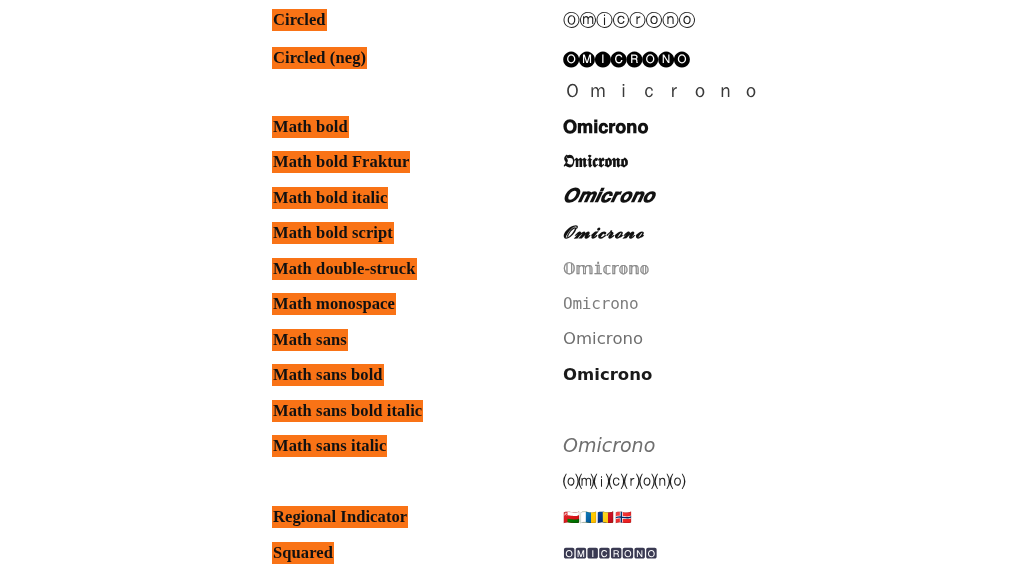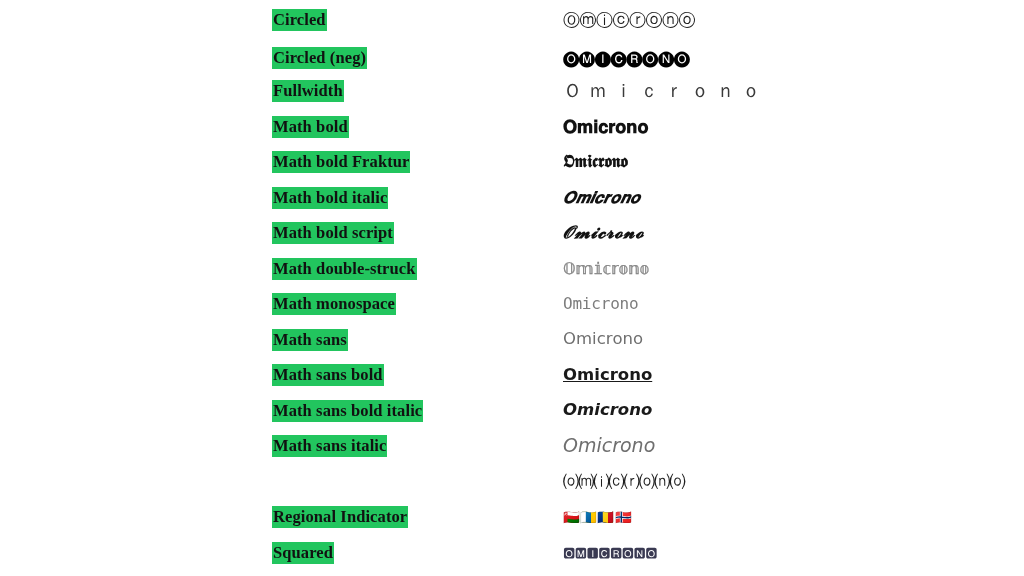--- a/index.html
+++ b/index.html
@@ -39,21 +39,21 @@
     height: 35.5px;
     display: flex;
     align-items: center;
   }
 
   .label-text {
     font-family: "Liberation Serif", serif;
     font-weight: bold;
     font-size: 16.5px;
     color: #111111;
-    background: #22c55e;
+    background: #f97316;
     line-height: 1.32;
     letter-spacing: 0.1px;
     white-space: nowrap;
     padding: 0 1px;
   }
 
   .value-cell {
     position: absolute;
     left: 563px;
     top: 0;
@@ -103,24 +103,24 @@
     font-family: "DejaVu Serif", serif;
     font-weight: bold;
     font-size: 17.5px;
     color: #121212;
     letter-spacing: -0.2px;
     transform: scaleX(0.97);
     transform-origin: left center;
   }
 
   .v-bold-italic {
-    font-family: Liberation Serif, serif;
+    font-family: Liberation Mono, monospace;
     font-weight: bold;
     font-style: italic;
-    font-size: 16px;
+    font-size: 19px;
     color: #121212;
   }
 
   .v-script {
     font-family: "DejaVu Serif", serif;
     font-weight: bold;
     font-style: italic;
     font-size: 17.5px;
     color: #121212;
     letter-spacing: 0.6px;
@@ -204,23 +204,20 @@
     </div>
     <div class="row" style="top: 40px;">
       <div class="label-cell">
         <span class="label-text">Circled (neg)</span>
       </div>
       <div class="value-cell">
         <span class="value-text v-circled-neg" style="color: rgb(0, 0, 0);">🅞🅜🅘🅒🅡🅞🅝🅞</span>
       </div>
     </div>
     <div class="row" style="top: 73.5px;">
-      <div class="label-cell">
-        <span class="label-text">Fullwidth</span>
-      </div>
       <div class="value-cell">
         <span class="value-text v-fullwidth" style="color: rgb(58, 58, 58);">Ｏｍｉｃｒｏｎｏ</span>
       </div>
     </div>
     <div class="row" style="top: 109px;">
       <div class="label-cell">
         <span class="label-text">Math bold</span>
       </div>
       <div class="value-cell">
         <span class="value-text v-math-bold" style="color: rgb(18, 18, 18);">𝐎𝐦𝐢𝐜𝐫𝐨𝐧𝐨</span>
@@ -272,30 +269,27 @@
       </div>
       <div class="value-cell">
         <span class="value-text v-sans" style="color: rgb(111, 111, 111);">𝖮𝗆𝗂𝖼𝗋𝗈𝗇𝗈</span>
       </div>
     </div>
     <div class="row" style="top: 357.5px;">
       <div class="label-cell">
         <span class="label-text">Math sans bold</span>
       </div>
       <div class="value-cell">
-        <span class="value-text v-sans-bold" style="color: rgb(26, 26, 26); text-decoration: underline;">𝗢𝗺𝗶𝗰𝗿𝗼𝗻𝗼</span>
+        <span class="value-text v-sans-bold" style="color: rgb(26, 26, 26);">𝗢𝗺𝗶𝗰𝗿𝗼𝗻𝗼</span>
       </div>
     </div>
     <div class="row" style="top: 393px;">
       <div class="label-cell">
         <span class="label-text">Math sans bold italic</span>
       </div>
-      <div class="value-cell">
-        <span class="value-text v-sans-bold-italic" style="color: rgb(26, 26, 26);">𝙊𝙢𝙞𝙘𝙧𝙤𝙣𝙤</span>
-      </div>
     </div>
     <div class="row" style="top: 428.5px;">
       <div class="label-cell">
         <span class="label-text">Math sans italic</span>
       </div>
       <div class="value-cell">
         <span class="value-text v-sans-italic" style="color: rgb(111, 111, 111);">𝘖𝘮𝘪𝘤𝘳𝘰𝘯𝘰</span>
       </div>
     </div>
     <div class="row" style="top: 464px;">

